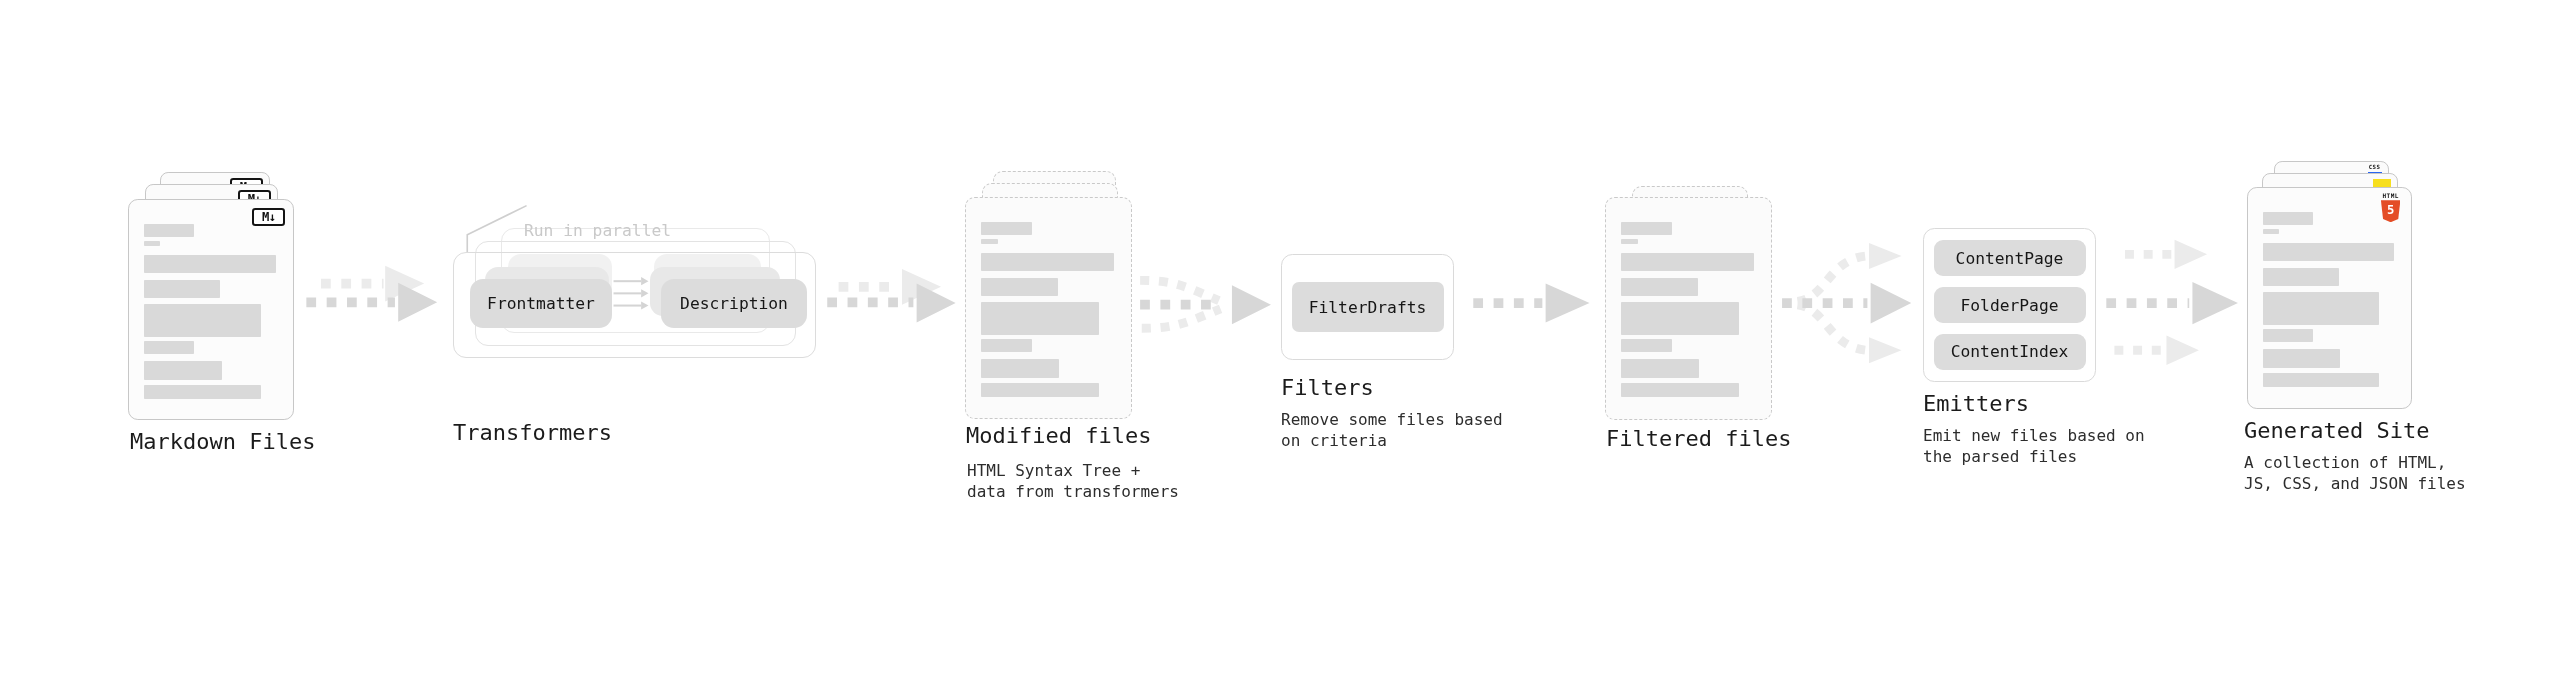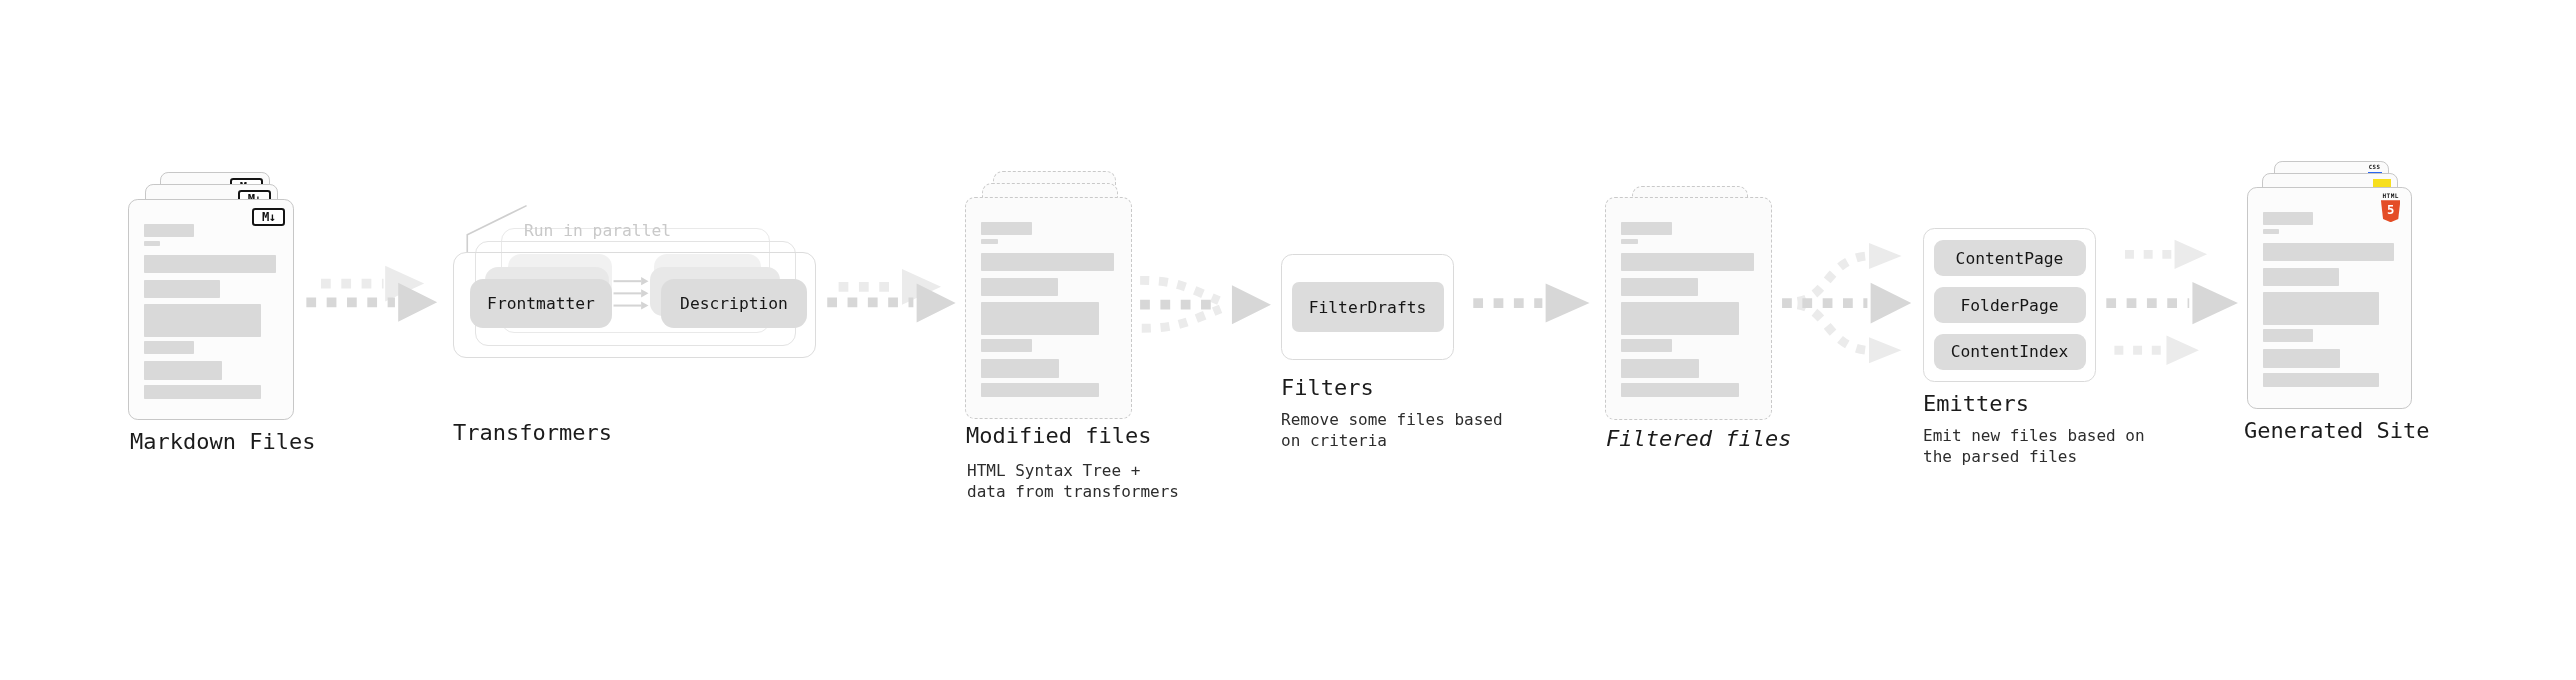--- a/index.html
+++ b/index.html
@@ -191,21 +191,21 @@
       <i></i>
         <i></i>
         <i></i>
         <i></i>
         <i></i>
         <i></i>
         <i></i>
         <i></i>
     </div>
   </div>
-  <div class="stage-label" style="left:1606px;top:426px;font-style:italic;">Filtered files</div>
+  <div class="stage-label" style="left:1606px;top:426px;">Filtered files</div>
 
   <div class="box emitters" style="left:1923px;top:228px;width:173px;height:154px;">
     <span class="bpill">ContentPage</span>
     <span class="bpill">FolderPage</span>
     <span class="bpill">ContentIndex</span>
   </div>
   <div class="stage-label" style="left:1923px;top:391px;">Emitters</div>
   <div class="stage-desc" style="left:1923px;top:425px;">Emit new files based on
 the parsed files</div>
 
@@ -230,15 +230,17 @@
         <i></i>
         <i></i>
         <i></i>
         <i></i>
         <i></i>
         <i></i>
         <i></i>
     </div>
   </div>
   <div class="stage-label" style="left:2244px;top:418px;">Generated Site</div>
+  <div class="stage-desc" style="left:2244px;top:452px;">A collection of HTML,
+JS, CSS, and JSON files</div>
 
 </div>
 
 
 </body></html>

